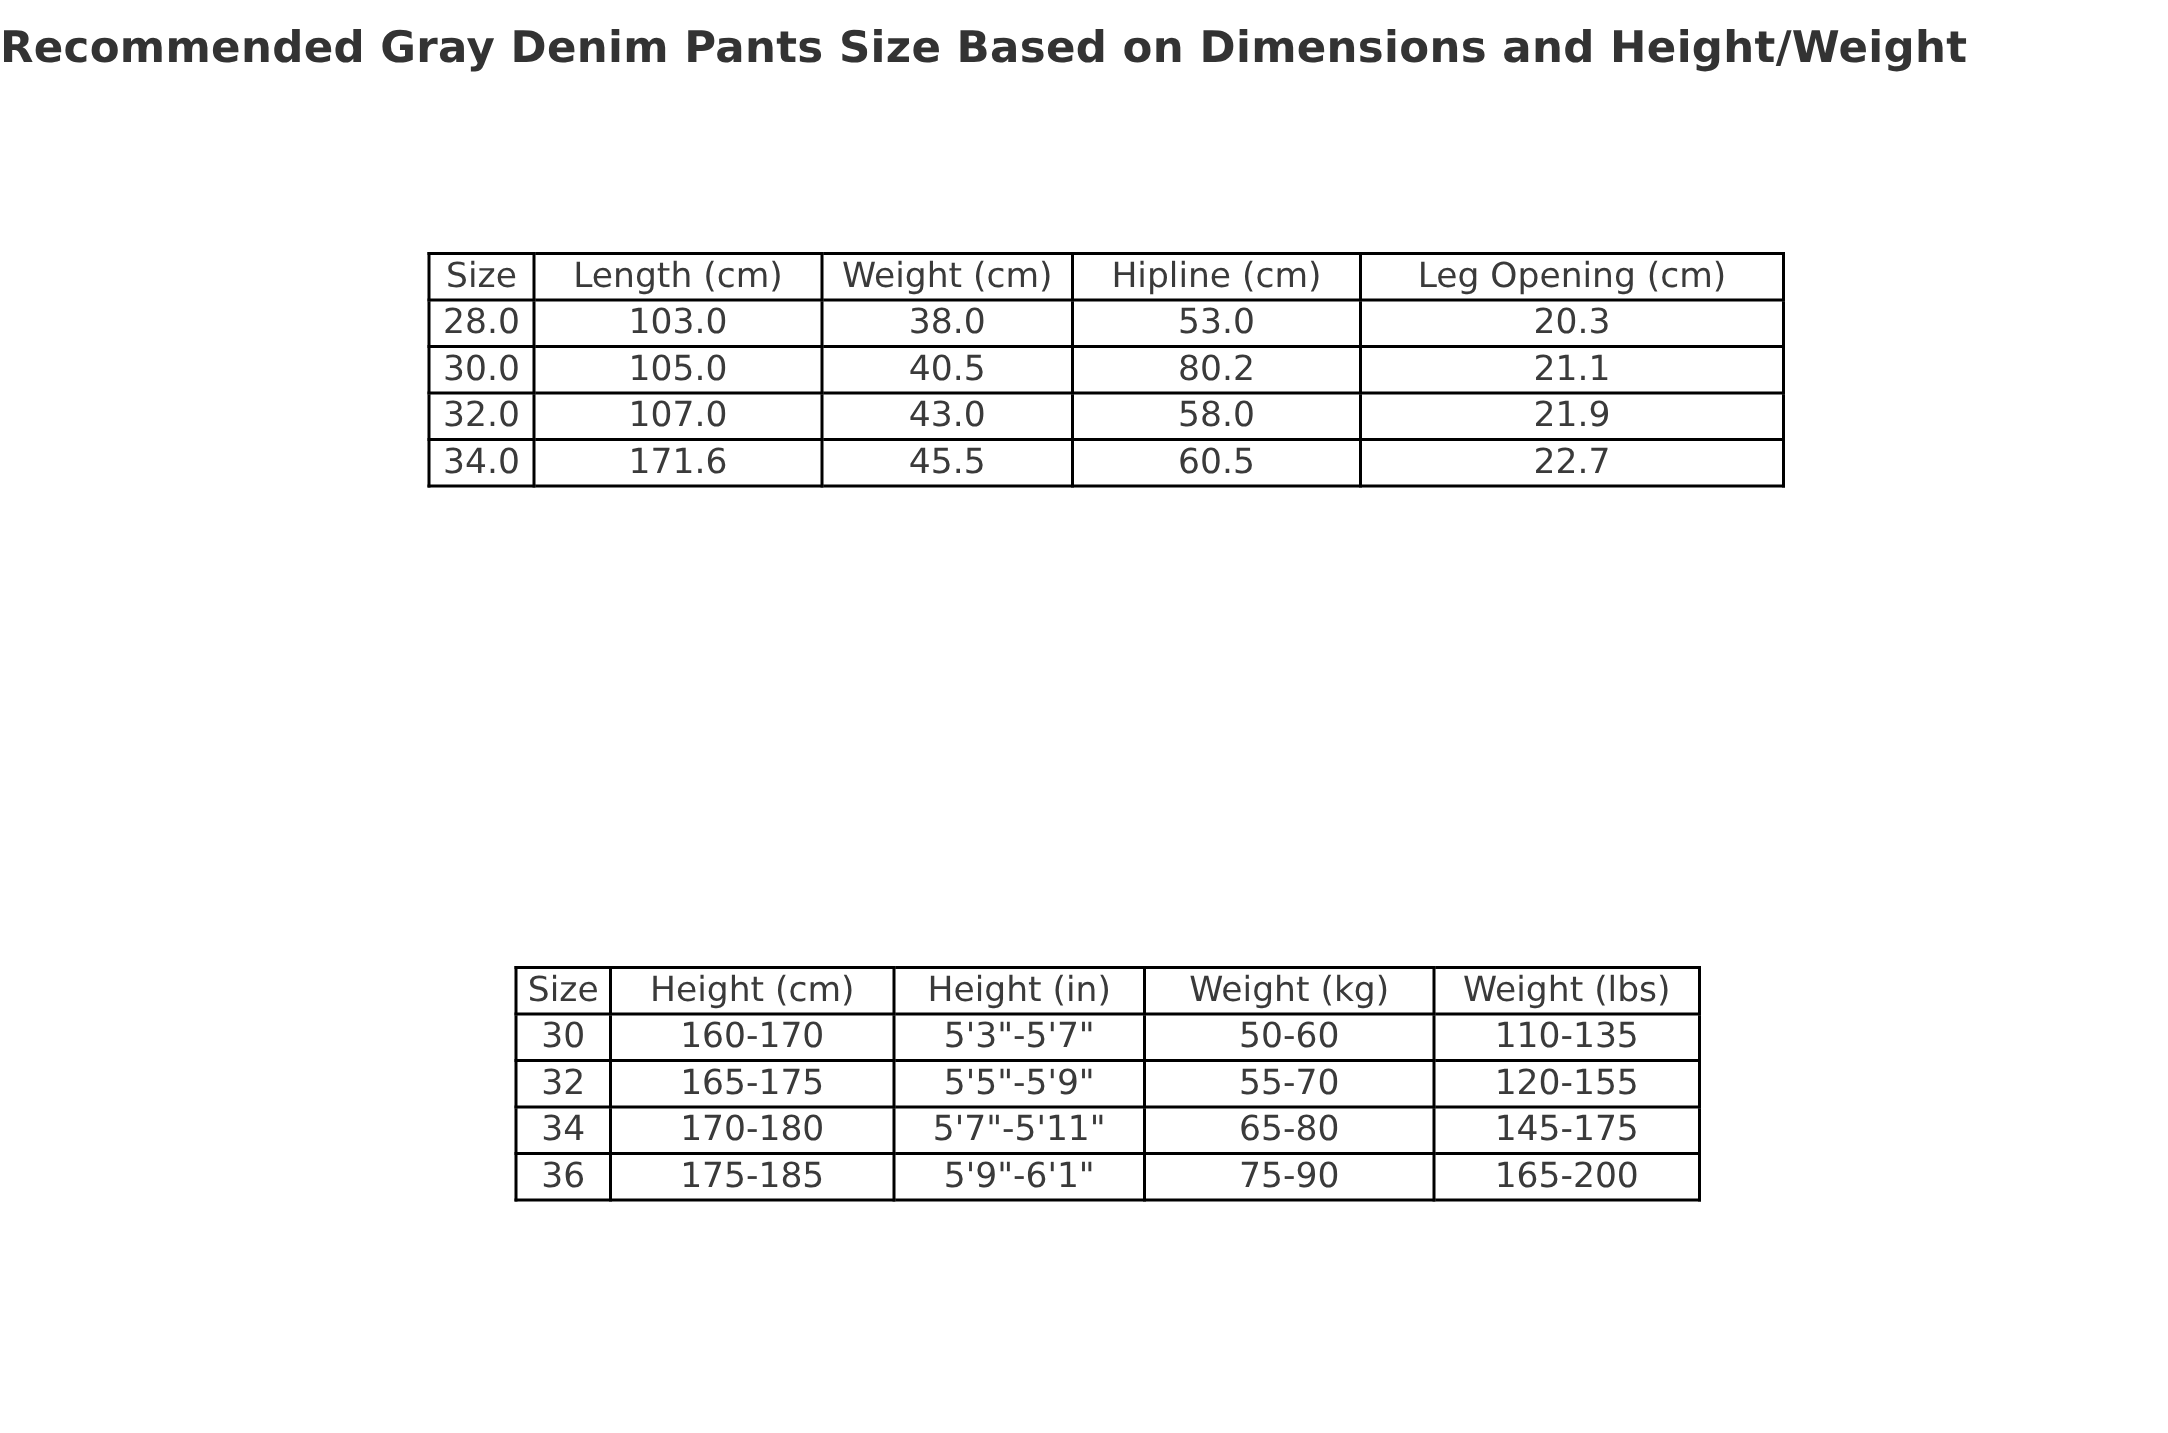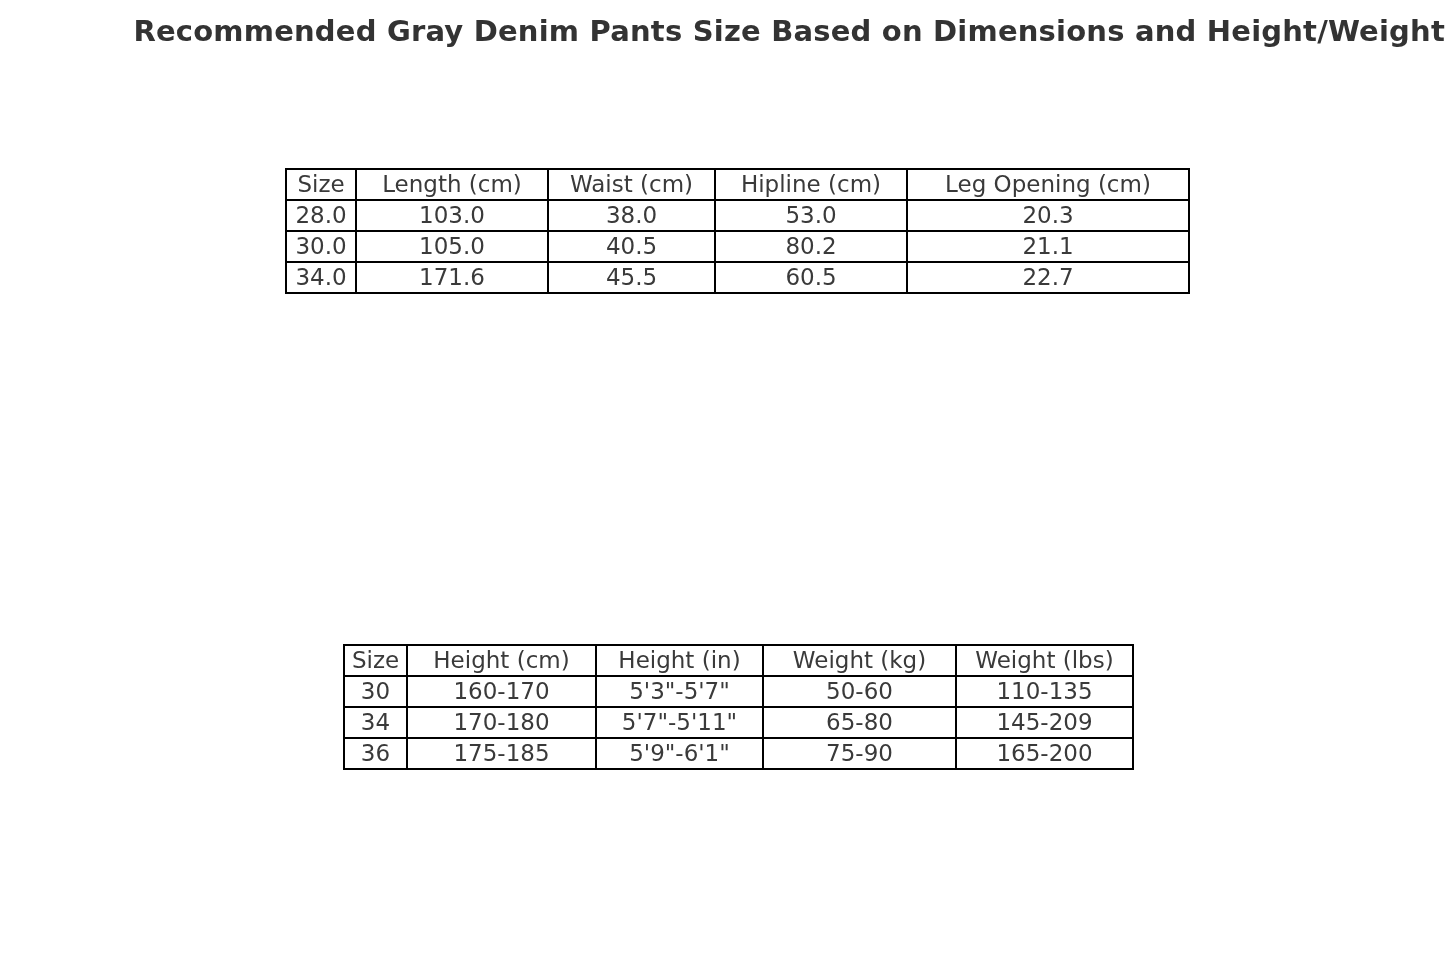--- a/index.html
+++ b/index.html
@@ -10,21 +10,21 @@
     height: 955px;
     background: #ffffff;
     font-family: "DejaVu Sans", "Liberation Sans", sans-serif;
     overflow: hidden;
   }
   .figure-title {
     position: absolute;
     top: 14px;
     left: 0;
     width: 100%;
-    text-align: right;
+    text-align: left;
     font-size: 29px;
     font-weight: bold;
     color: #333333;
     letter-spacing: 0.2px;
     white-space: nowrap;
   }
   table.fig-table {
     position: absolute;
     border-collapse: collapse;
     table-layout: fixed;
@@ -59,39 +59,46 @@
       <col style="width:70px">
       <col style="width:192px">
       <col style="width:167px">
       <col style="width:192px">
       <col style="width:282px">
     </colgroup>
     <thead>
         <tr>
           <th>Size</th>
           <th>Length (cm)</th>
-          <th>Waist (cm)</th>
+          <th>Weight (cm)</th>
           <th>Hipline (cm)</th>
           <th>Leg Opening (cm)</th>
         </tr>
       </thead>
     <tbody>
         <tr>
           <td>28.0</td>
           <td>103.0</td>
           <td>38.0</td>
           <td>53.0</td>
           <td>20.3</td>
         </tr>
         <tr>
           <td>30.0</td>
           <td>105.0</td>
           <td>40.5</td>
           <td>80.2</td>
           <td>21.1</td>
+        </tr>
+        <tr>
+          <td>32.0</td>
+          <td>107.0</td>
+          <td>43.0</td>
+          <td>58.0</td>
+          <td>21.9</td>
         </tr>
         <tr>
           <td>34.0</td>
           <td>171.6</td>
           <td>45.5</td>
           <td>60.5</td>
           <td>22.7</td>
         </tr>
       </tbody>
   </table>
@@ -115,25 +122,32 @@
       </thead>
     <tbody>
         <tr>
           <td>30</td>
           <td>160-170</td>
           <td>5'3"-5'7"</td>
           <td>50-60</td>
           <td>110-135</td>
         </tr>
         <tr>
+          <td>32</td>
+          <td>165-175</td>
+          <td>5'5"-5'9"</td>
+          <td>55-70</td>
+          <td>120-155</td>
+        </tr>
+        <tr>
           <td>34</td>
           <td>170-180</td>
           <td>5'7"-5'11"</td>
           <td>65-80</td>
-          <td>145-209</td>
+          <td>145-175</td>
         </tr>
         <tr>
           <td>36</td>
           <td>175-185</td>
           <td>5'9"-6'1"</td>
           <td>75-90</td>
           <td>165-200</td>
         </tr>
       </tbody>
   </table>

